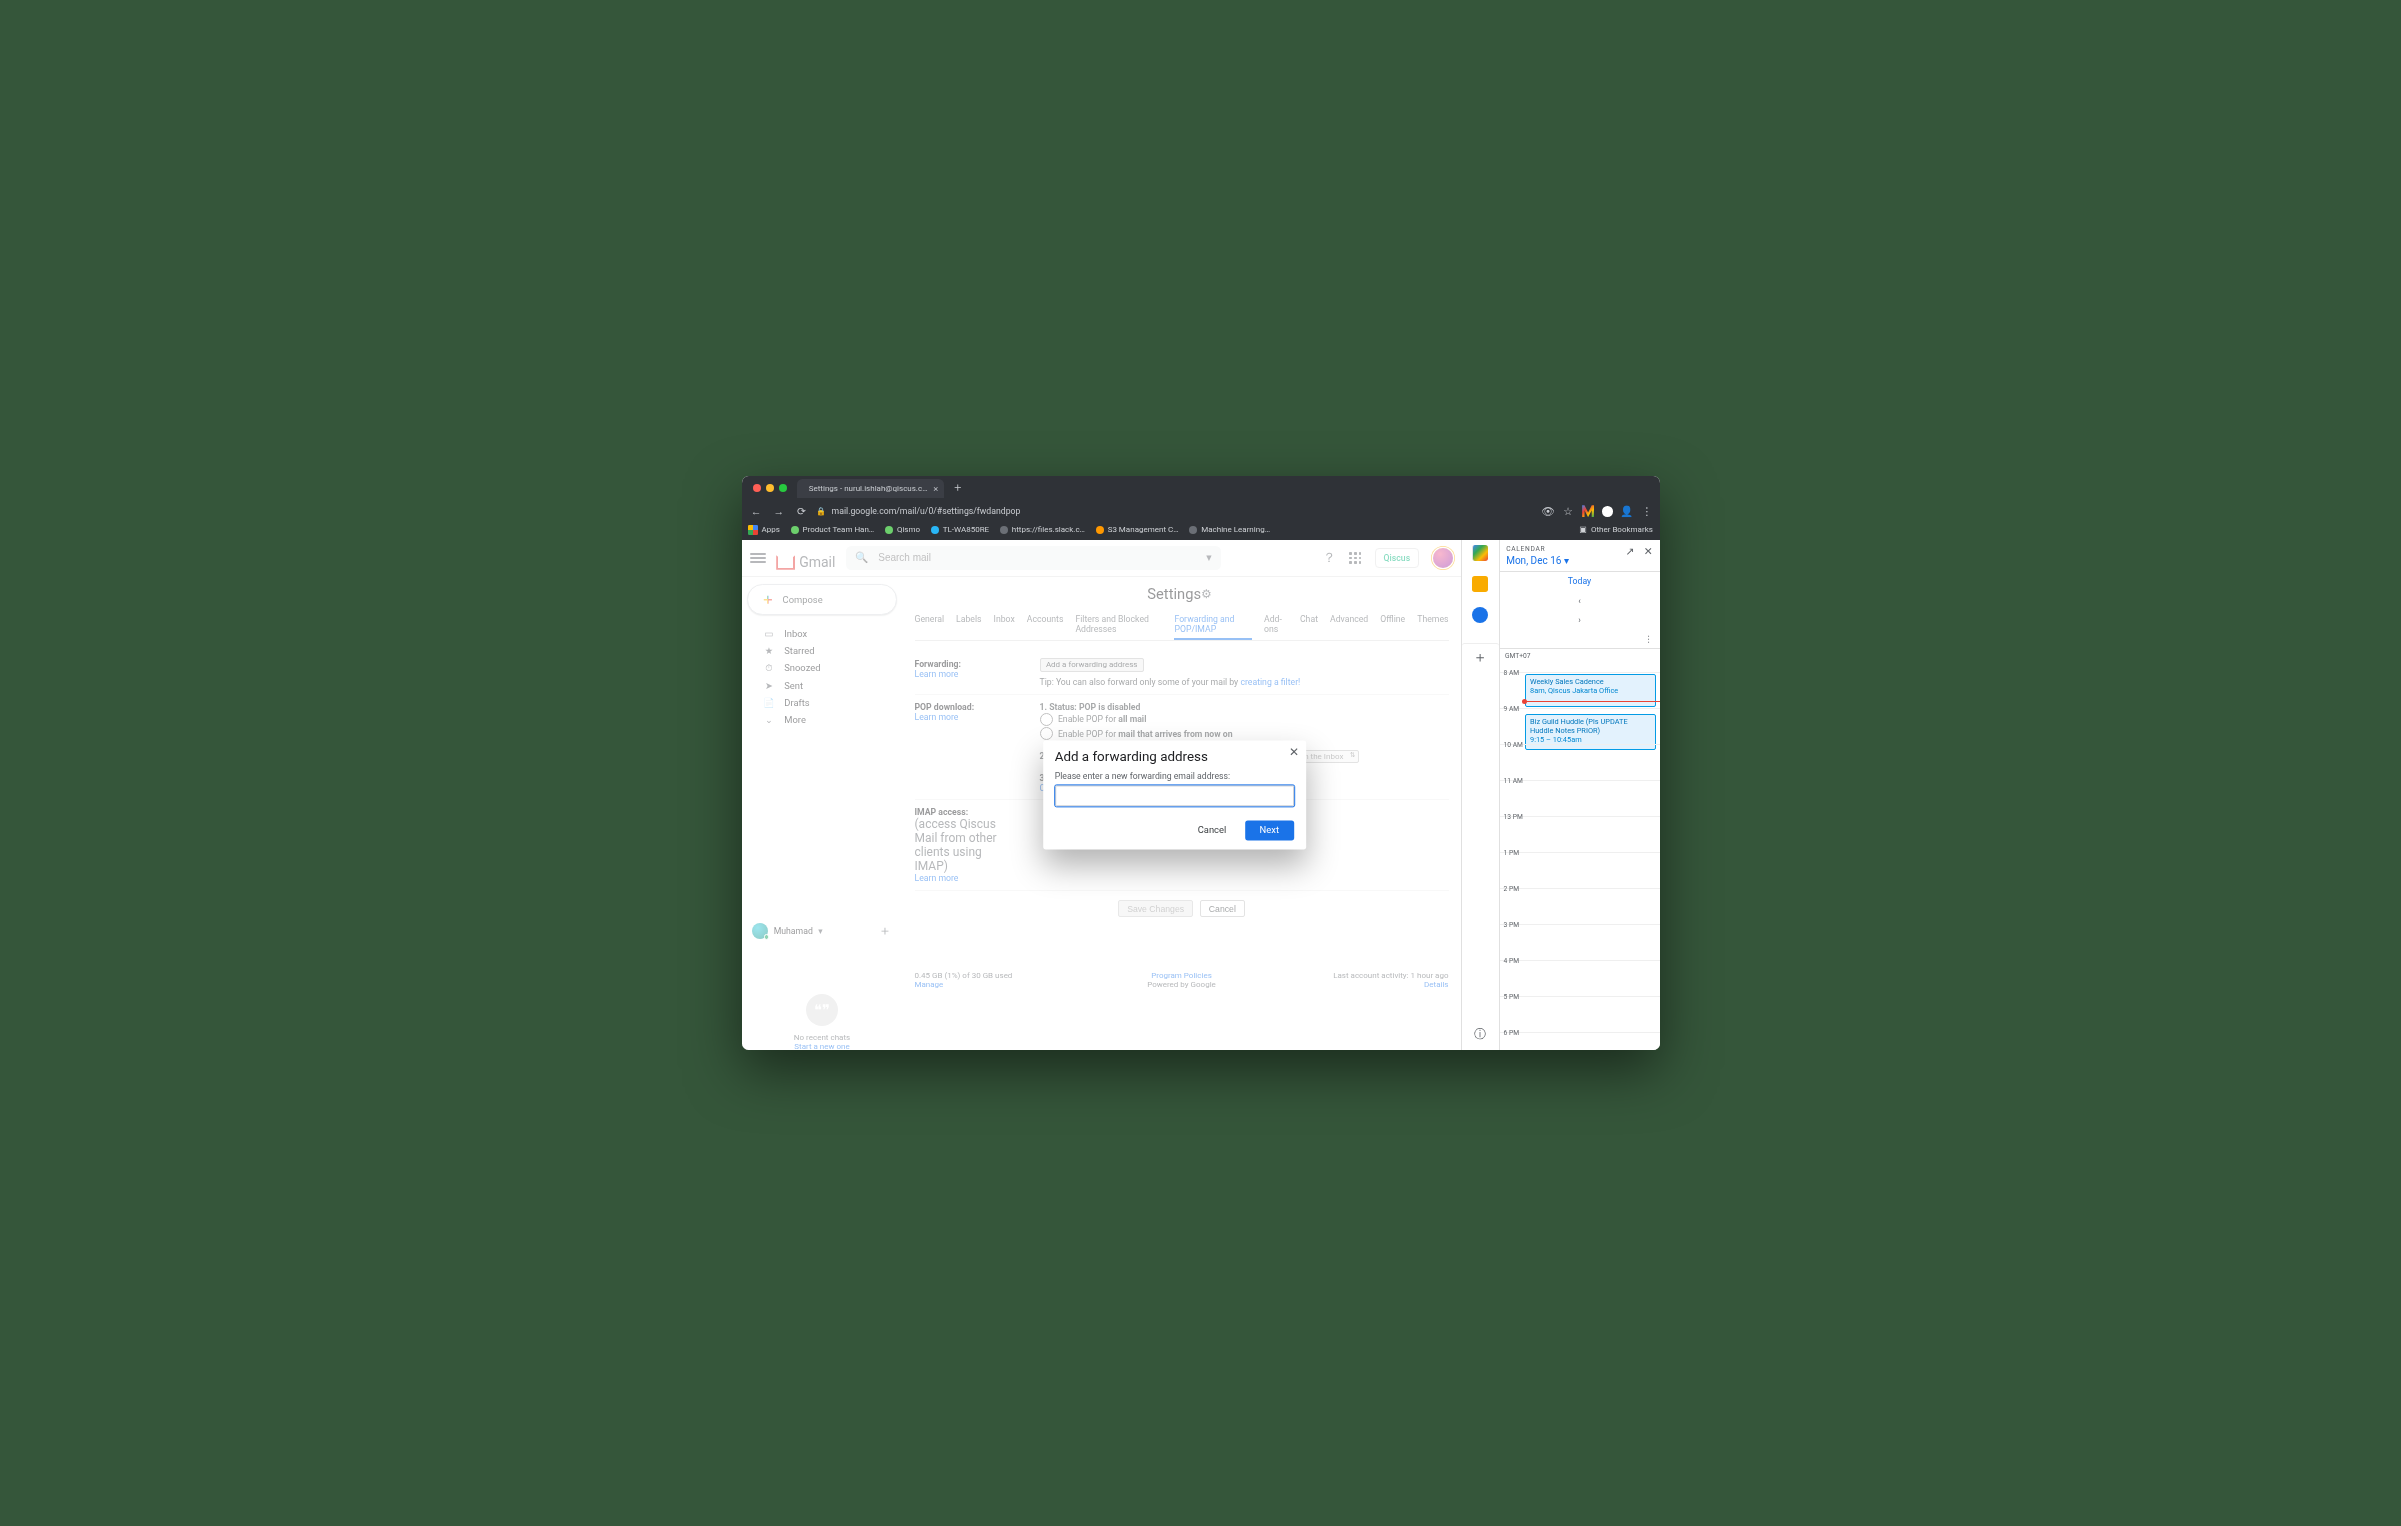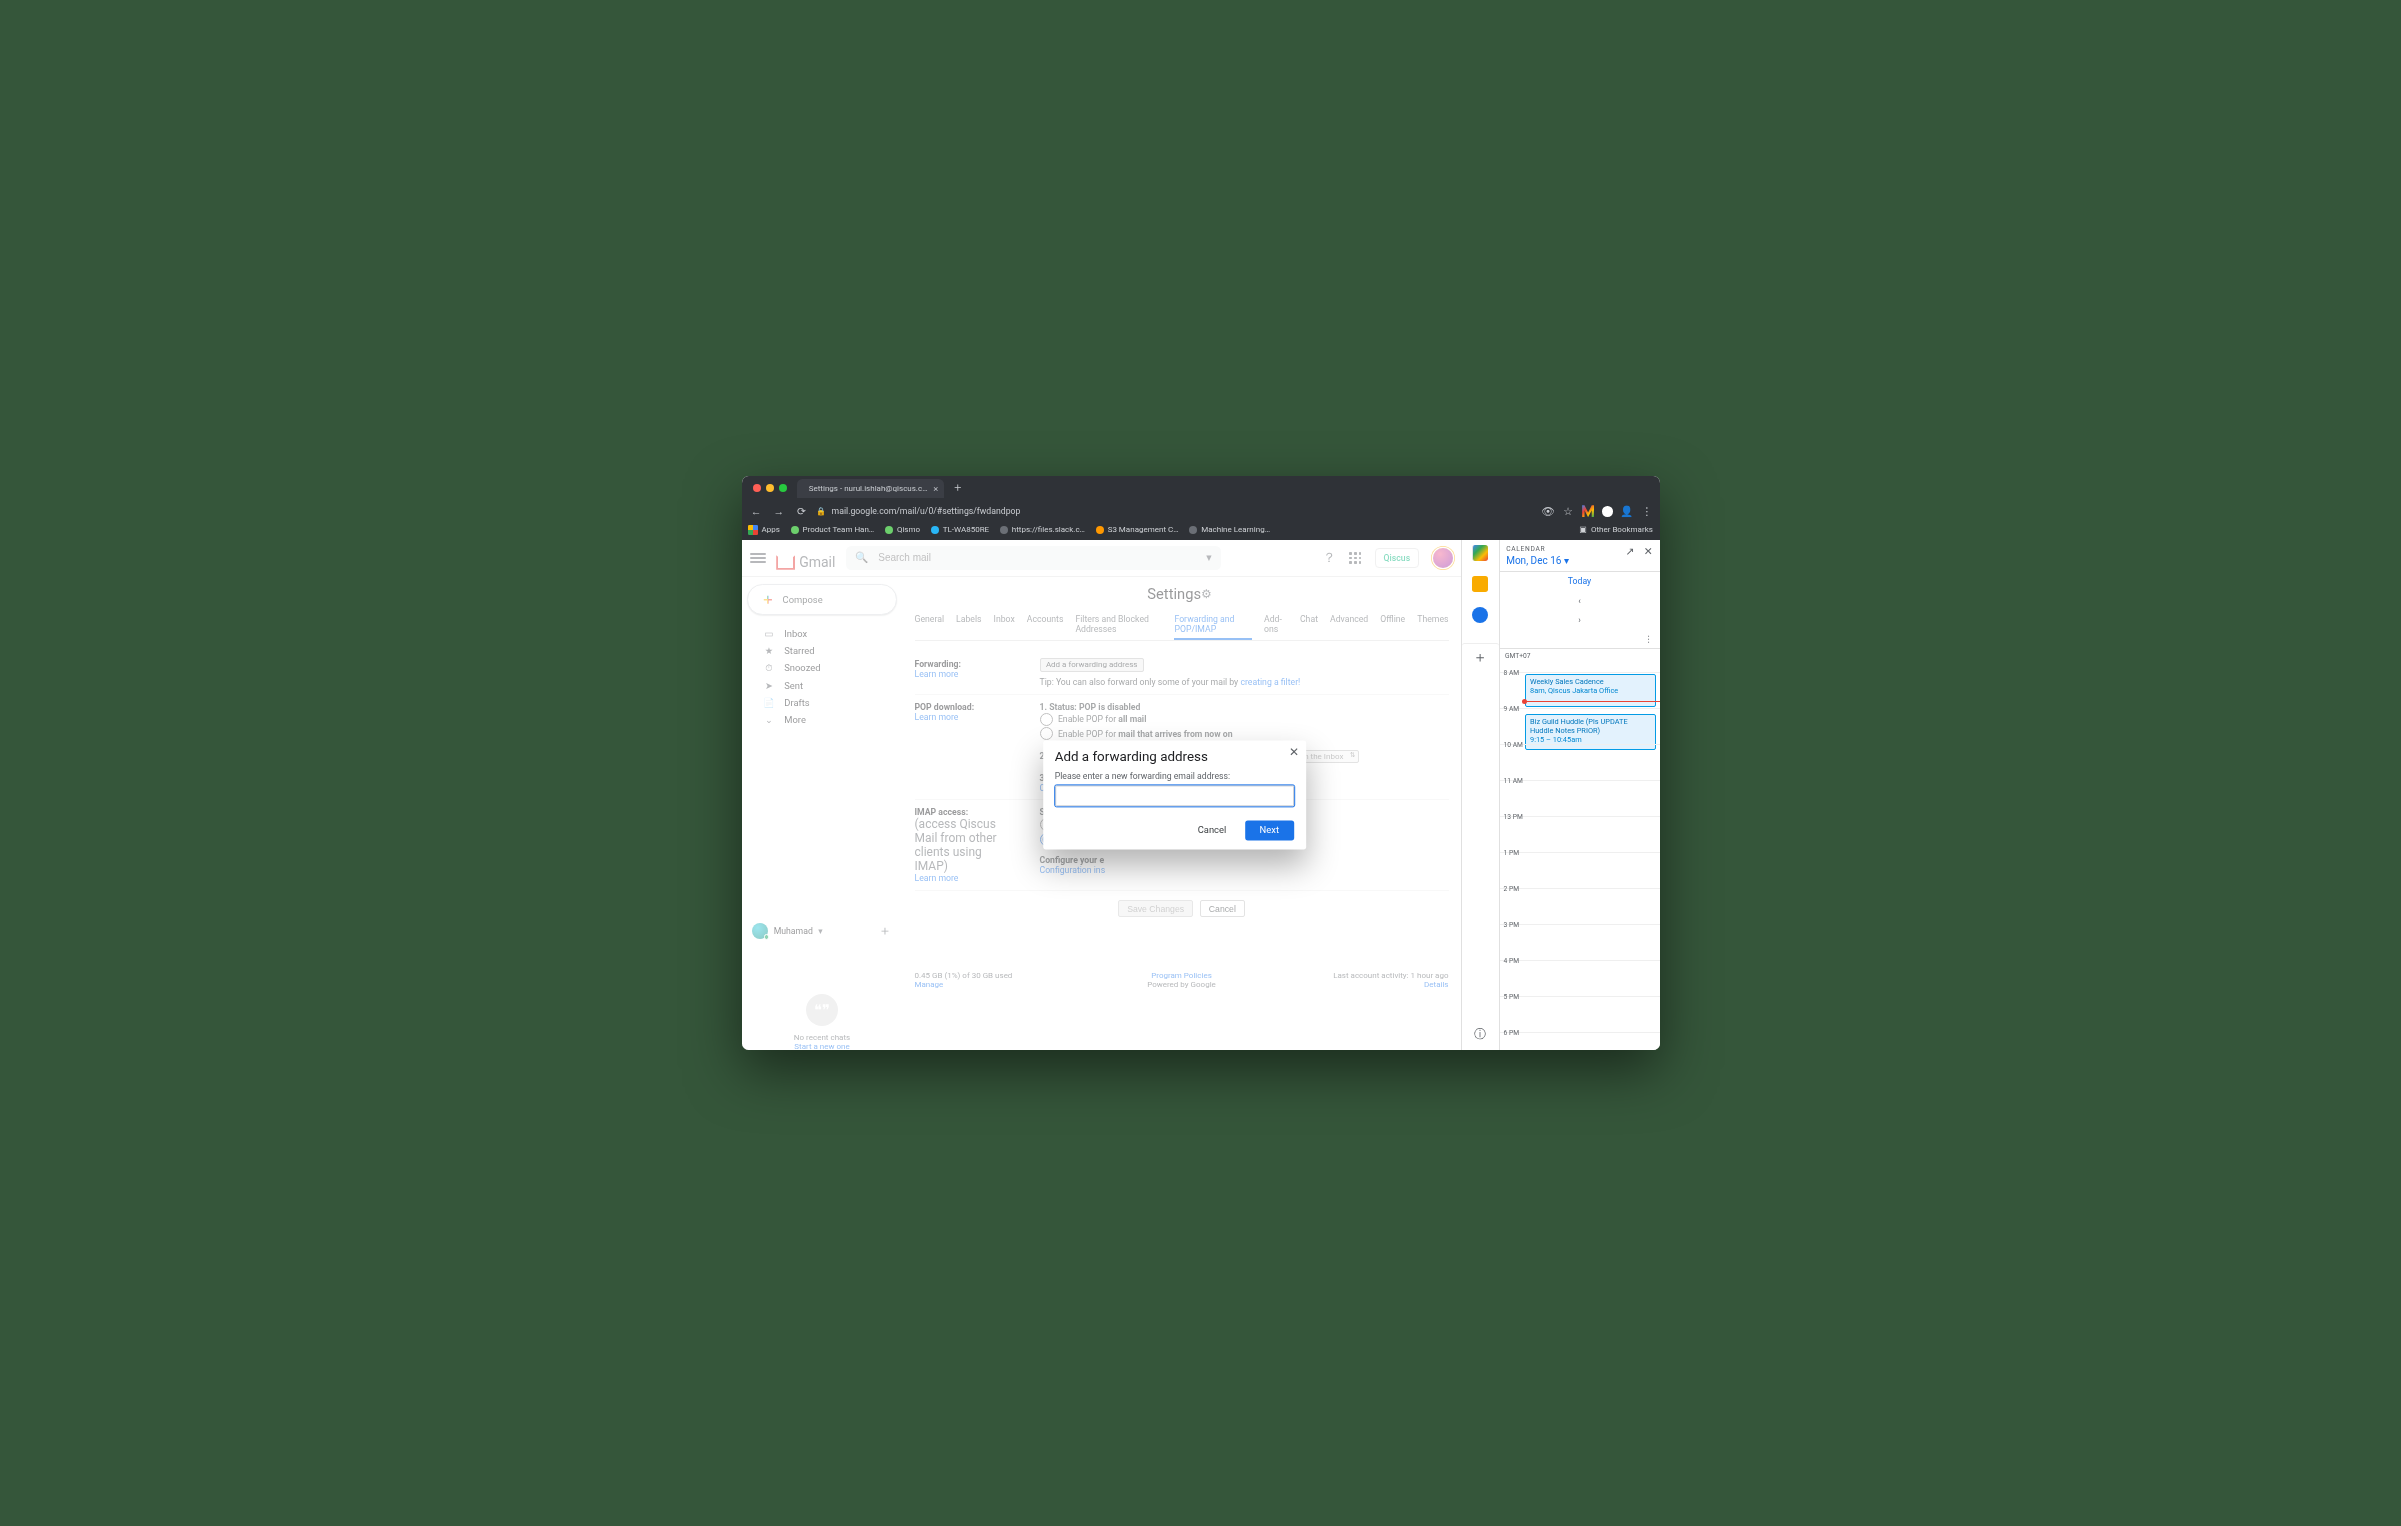--- a/index.html
+++ b/index.html
@@ -396,33 +396,20 @@
               <div><span class="lm">Configuration ins</span></div>
             </div>
           </div>
 
           <div class="row">
             <div class="rlabel">
               <b>IMAP access:</b><br>
               <span style="color:#5f6368;font-size:12px">(access Qiscus Mail from other clients using IMAP)</span><br>
               <span class="lm">Learn more</span>
             </div>
-            <div class="rcontent">
-              <div><b><span>Status: </span><span>IMAP is </span></b></div>
-              <div class="radio-line">
-                  <input type="radio" name="imap" style="">
-                  <span>Enable IMAP</span>
-                </div>
-              <div class="radio-line">
-                  <input type="radio" name="imap" checked="" style="">
-                  <span>Disable IMAP</span>
-                </div>
-              <div style="margin-top:9.4px"><b>Configure your e</b></div>
-              <div><span class="lm">Configuration ins</span></div>
-            </div>
           </div>
 
           <div class="actions">
             <button class="btn-save" disabled="">Save Changes</button>
             <button class="btn-cancel">Cancel</button>
           </div>
 
           <div class="footer">
             <div class="left">
               <div>0.45 GB (1%) of 30 GB used</div>

